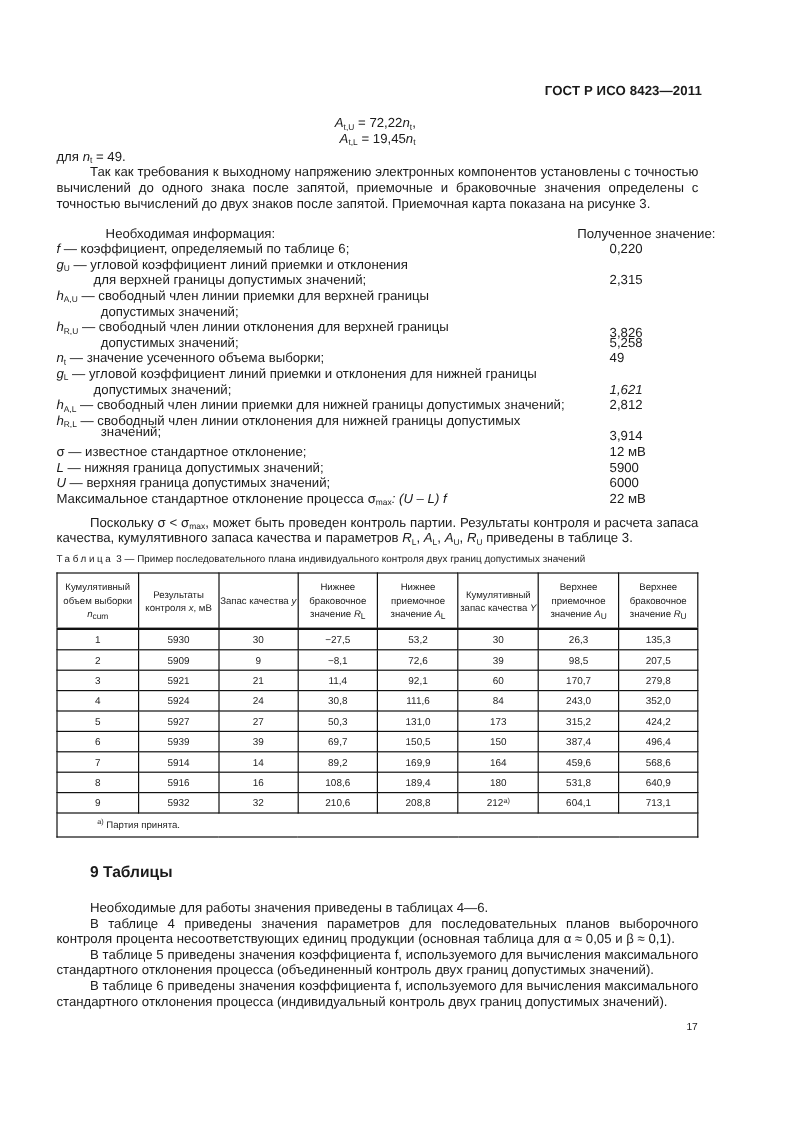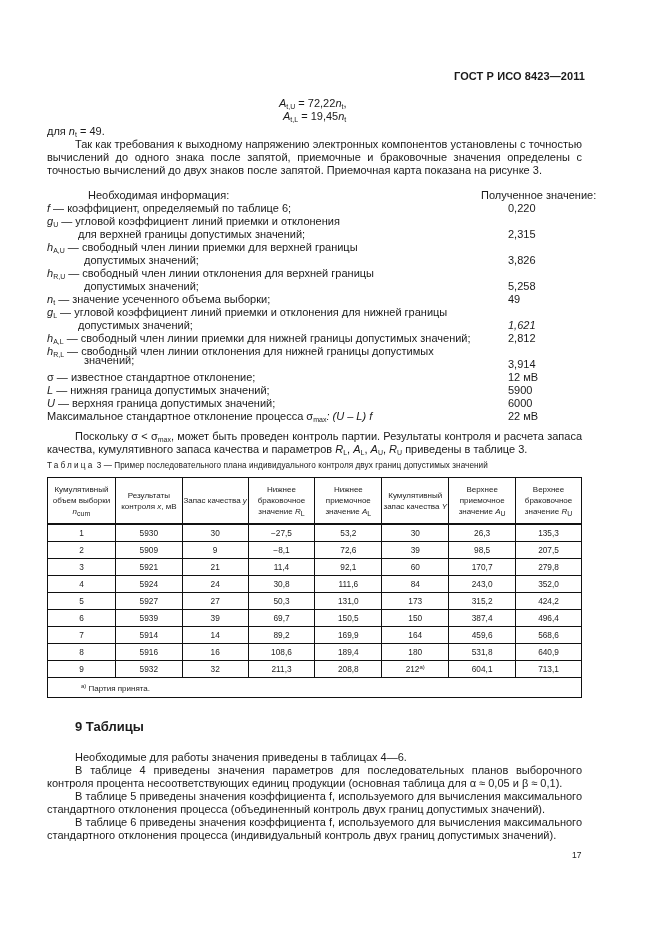--- a/index.html
+++ b/index.html
@@ -50,21 +50,21 @@
 
   <div class="inforow" style="left:47px; top:202px;"><i>f</i><span> — коэффициент, определяемый по таблице 6;</span></div>
   <div class="infoval" style="top:202px;">0,220</div>
 
   <div class="inforow" style="left:47px; top:215px;"><i>g</i><sub>U</sub><span> — угловой коэффициент линий приемки и отклонения</span></div>
   <div class="inforow" style="left:78px; top:228px;">для верхней границы допустимых значений;</div>
   <div class="infoval" style="top:228px;">2,315</div>
 
   <div class="inforow" style="left:47px; top:241px;"><i>h</i><sub>A,U</sub><span> — свободный член линии приемки для верхней границы</span></div>
   <div class="inforow" style="left:84px; top:254px;">допустимых значений;</div>
-  <div class="infoval" style="top:254px;text-align:center;">3,826</div>
+  <div class="infoval" style="top:272px;text-align:center;">3,826</div>
 
   <div class="inforow" style="left:47px; top:267px;"><i>h</i><sub>R,U</sub><span> — свободный член линии отклонения для верхней границы</span></div>
   <div class="inforow" style="left:84px; top:280px;">допустимых значений;</div>
   <div class="infoval" style="top:280px;">5,258</div>
 
   <div class="inforow" style="left:47px; top:293px;"><i>n</i><sub>t</sub><span> — значение усеченного объема выборки;</span></div>
   <div class="infoval" style="top:293px;">49</div>
 
   <div class="inforow" style="left:47px; top:306px;"><i>g</i><sub>L</sub><span> — угловой коэффициент линий приемки и отклонения для нижней границы</span></div>
   <div class="inforow" style="left:78px; top:319px;">допустимых значений;</div>
@@ -199,21 +199,21 @@
         <td>108,6</td>
         <td>189,4</td>
         <td>180</td>
         <td>531,8</td>
         <td>640,9</td>
     </tr>
     <tr>
       <td>9</td>
         <td>5932</td>
         <td>32</td>
-        <td>211,3</td>
+        <td>210,6</td>
         <td>208,8</td>
         <td><span>212</span><span class="fnsup">а)</span></td>
         <td>604,1</td>
         <td>713,1</td>
     </tr>
     <tr>
       <td class="fn" colspan="8"><span class="fnsup">а)</span><span> Партия принята.</span></td>
     </tr>
   </tbody>
 </table>

